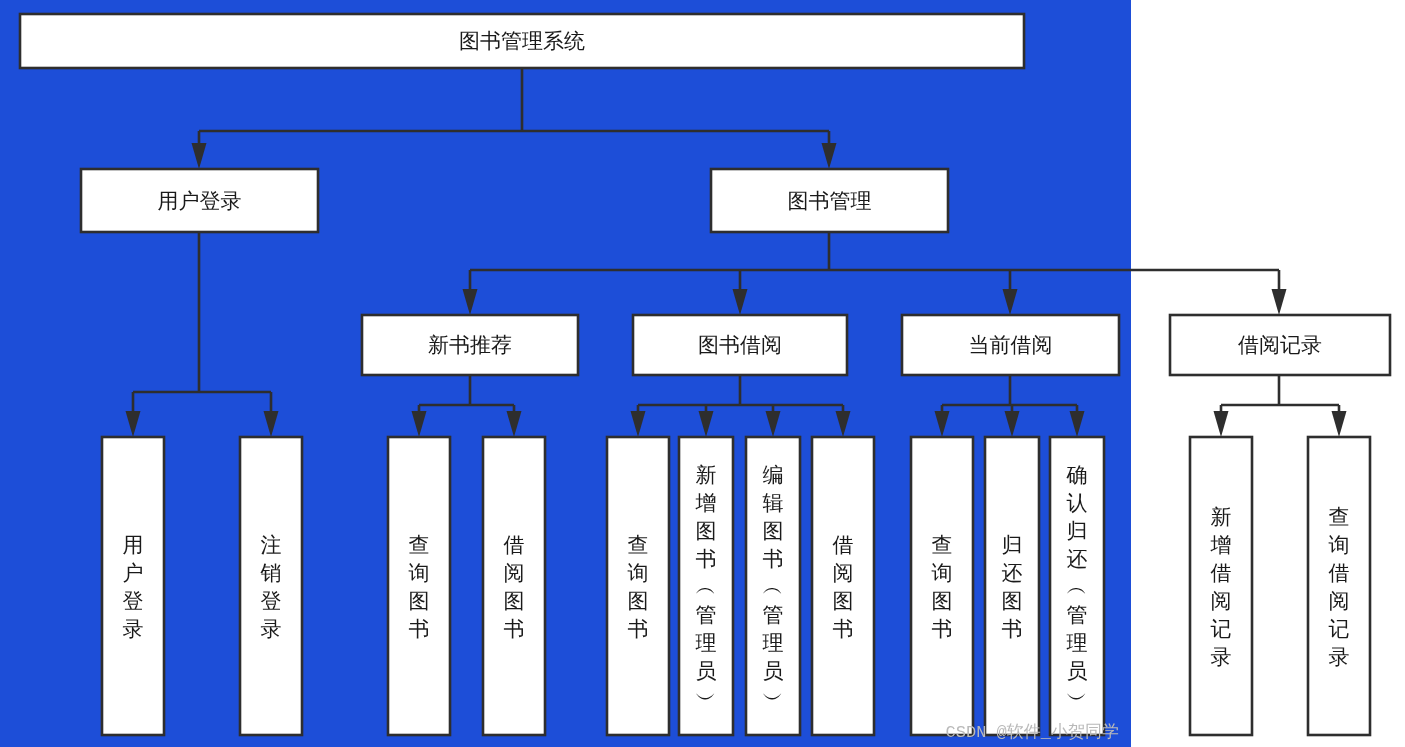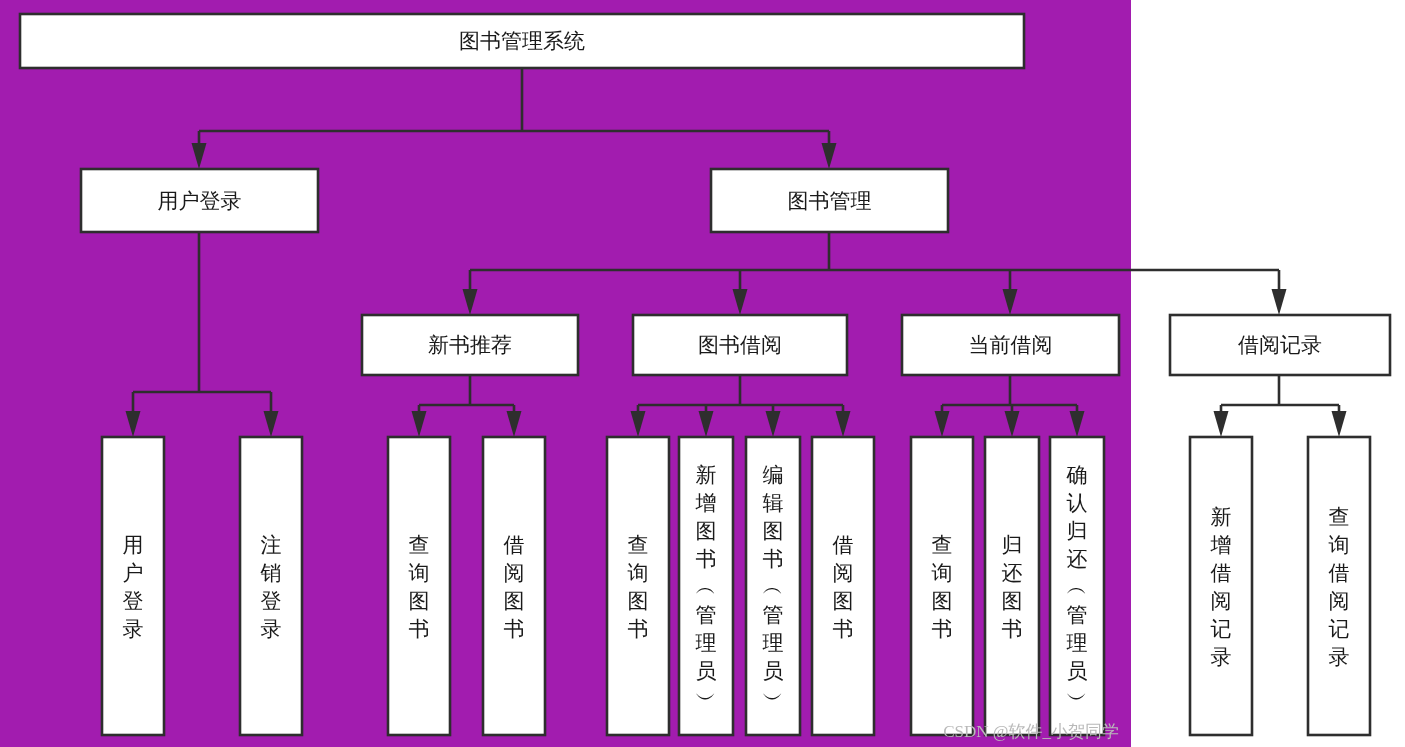--- a/index.html
+++ b/index.html
@@ -11,21 +11,21 @@
     width: 1405px;
     height: 747px;
     font-family: "DejaVu Sans", "Liberation Sans", sans-serif;
     overflow: hidden;
     position: relative;
   }
   #diagram-root {
     position: relative;
     width: 1131px;
     height: 747px;
-    background: #a21caf;
+    background: #1d4ed8;
   }
   svg#tree-svg {
     position: absolute;
     left: 0;
     top: 0;
     width: 1405px;
     height: 747px;
     display: block;
   }
   .node-box {
@@ -53,21 +53,21 @@
   .node-label-v {
     font-family: "DejaVu Sans", "Liberation Sans", sans-serif;
     font-size: 21px;
     fill: #1a1a1a;
     text-anchor: middle;
   }
   .watermark {
     position: absolute;
     right: 12px;
     bottom: 4px;
-    font-family: Liberation Serif, serif;
+    font-family: Liberation Mono, monospace;
     font-size: 17px;
     color: #b9b9b9;
     white-space: nowrap;
     user-select: none;
   }
 </style>
 </head>
 <body>
 
 <div id="diagram-root">

